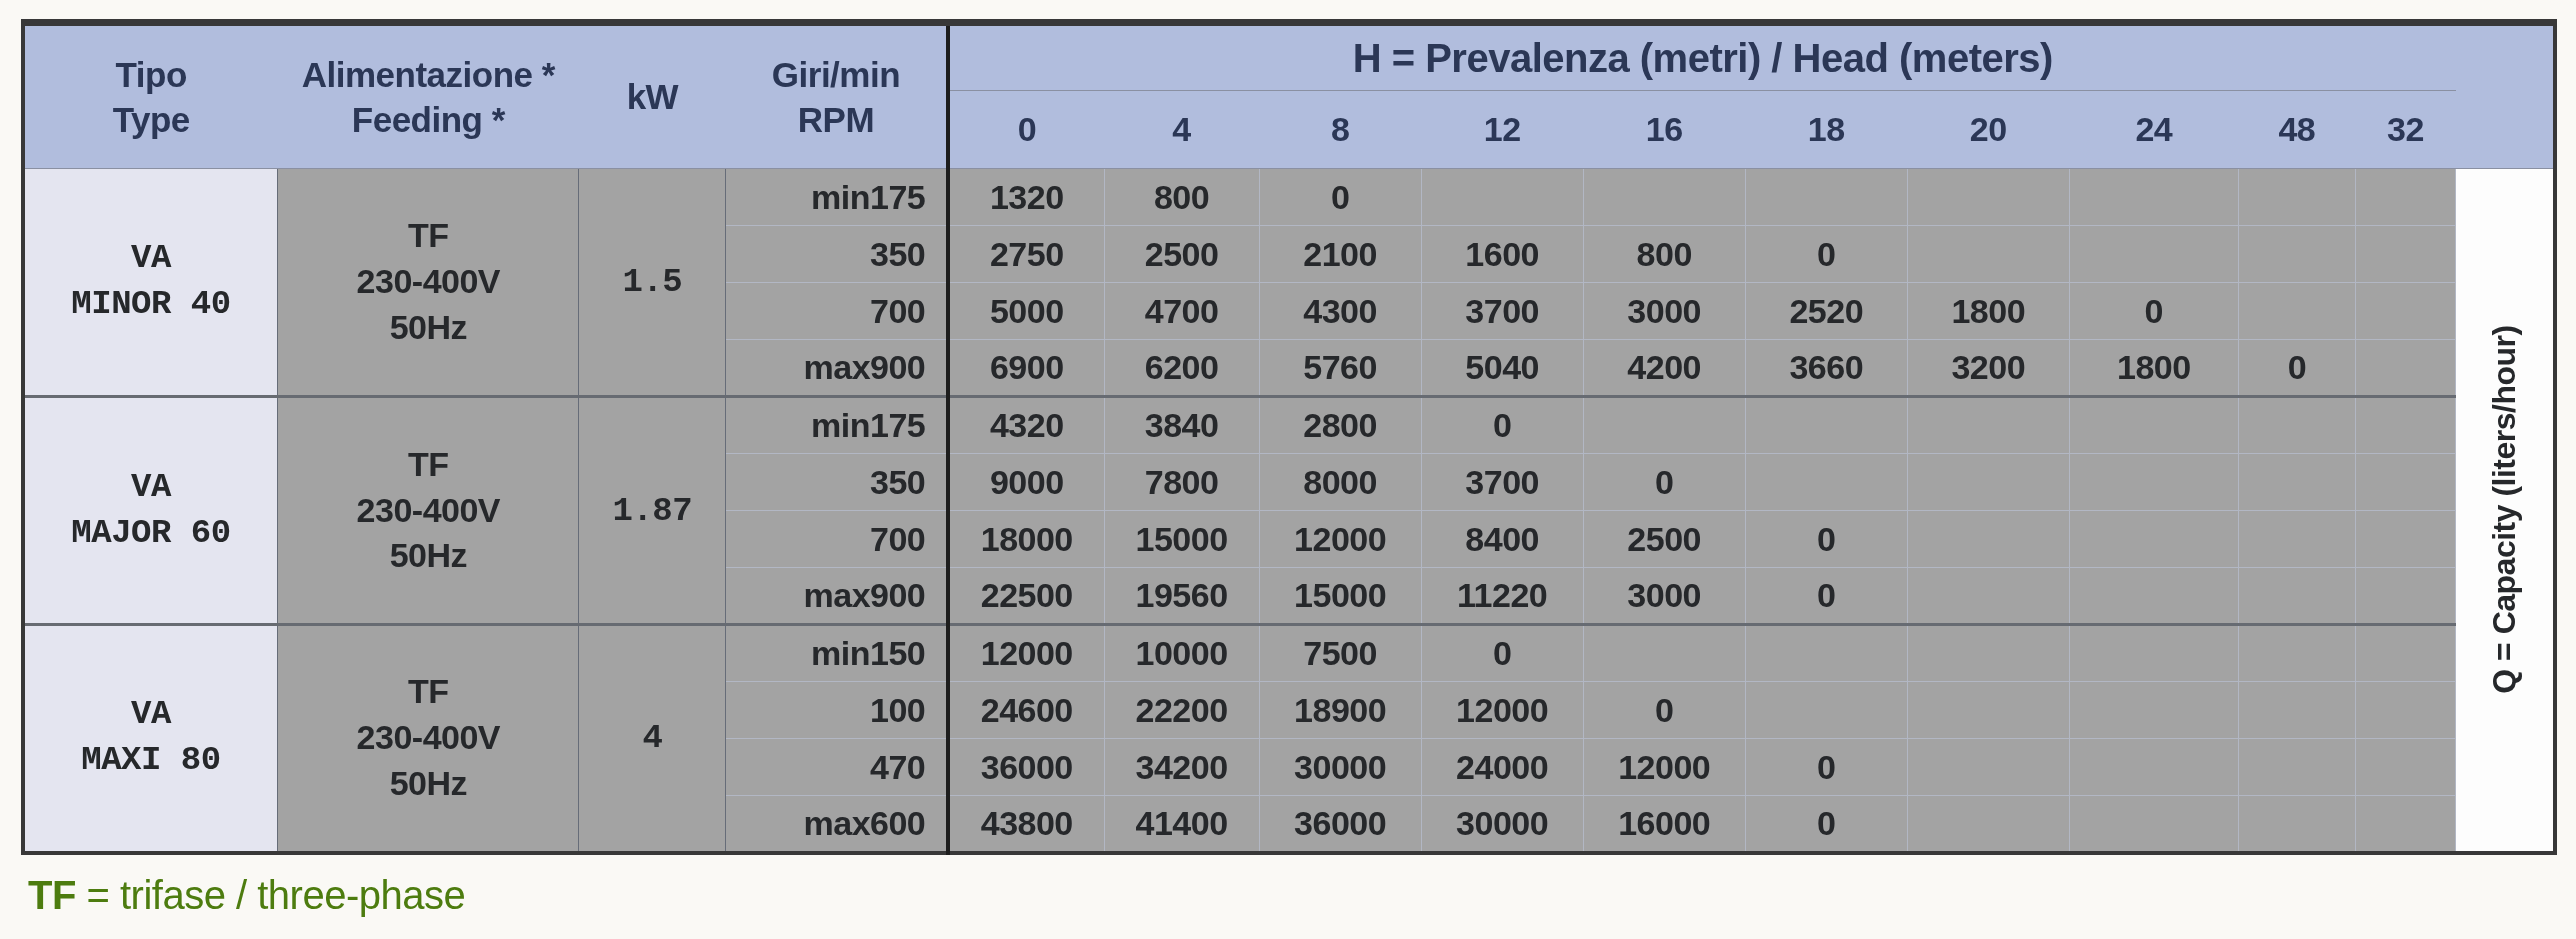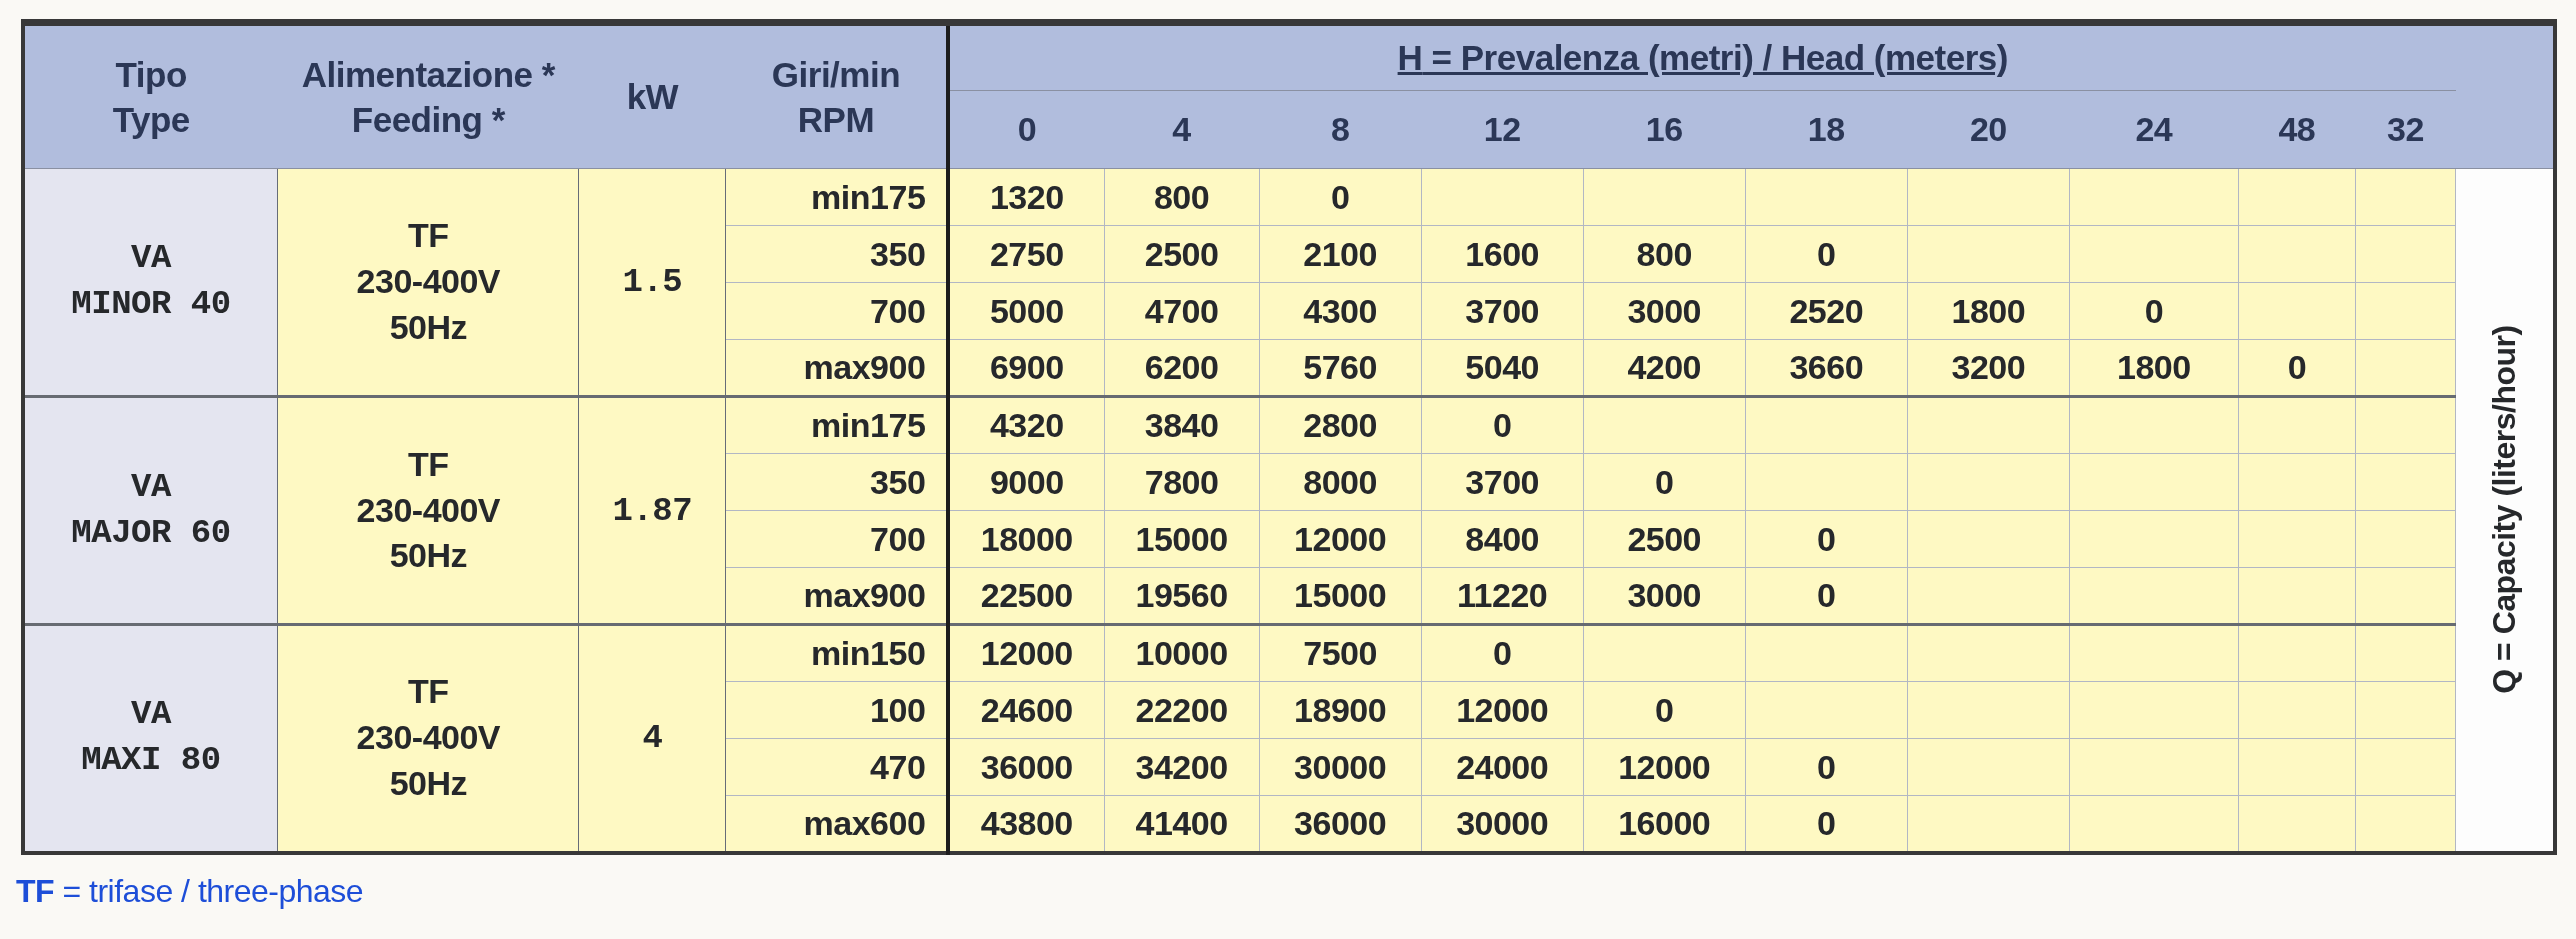--- a/index.html
+++ b/index.html
@@ -9,37 +9,37 @@
     font-family:"Liberation Sans","DejaVu Sans",sans-serif;
     letter-spacing:-0.5px;
     overflow:hidden;
     position:relative;
   }
   #spec-table{
     position:absolute;left:20.7px;top:19px;
     width:2536px;
     border-collapse:collapse;
     table-layout:fixed;
-    background:#fef9c3;
+    background:#a3a3a3;
     border:4.7px solid #383838;
     border-top-width:7.5px;
   }
   
   thead th{
     background:#b1bddd;
     color:#2b3756;
     font-weight:700;
     vertical-align:middle;
     text-align:center;
     padding:0;
     border:0;
   }
   tr.head-main{height:68px;}
   tr.head-sub{height:78px;}
-  th.h-group{font-size:35px;border-left:4.7px solid #1d1d1d;text-decoration:underline;}
+  th.h-group{font-size:40px;border-left:4.7px solid #1d1d1d;}
   th.left-head{font-size:35px;line-height:1.3;white-space:pre-line;}
   th.h-num{font-size:34px;}
   th.h-num.first{border-left:4.7px solid #1d1d1d;}
   thead tr.head-main th, thead tr.head-sub th{border-bottom:1.9px solid #8a90a2;}
   
   tbody tr{height:57px;}
   tbody td{
     font-size:34px;
     font-weight:700;
     color:#26282b;
@@ -81,22 +81,22 @@
     transform:rotate(-90deg);
     white-space:nowrap;
     font-size:32px;
     font-weight:400;
     color:#26282b;
   }
   .qtext b{font-weight:700;}
   .h-group b, .footnote b{font-weight:700;}
   .h-group span, .qtext span{font-weight:700;}
   .footnote{
-    position:absolute;left:16px;top:873px;
-    font-size:32px;color:#1d4ed8;font-weight:400;
+    position:absolute;left:28px;top:873px;
+    font-size:40px;color:#4d7c0f;font-weight:400;
   }
 </style>
 </head>
 <body>
 
 <table id="spec-table">
   <colgroup>
     <col style="width:255px">
       <col style="width:301px">
       <col style="width:147px">

